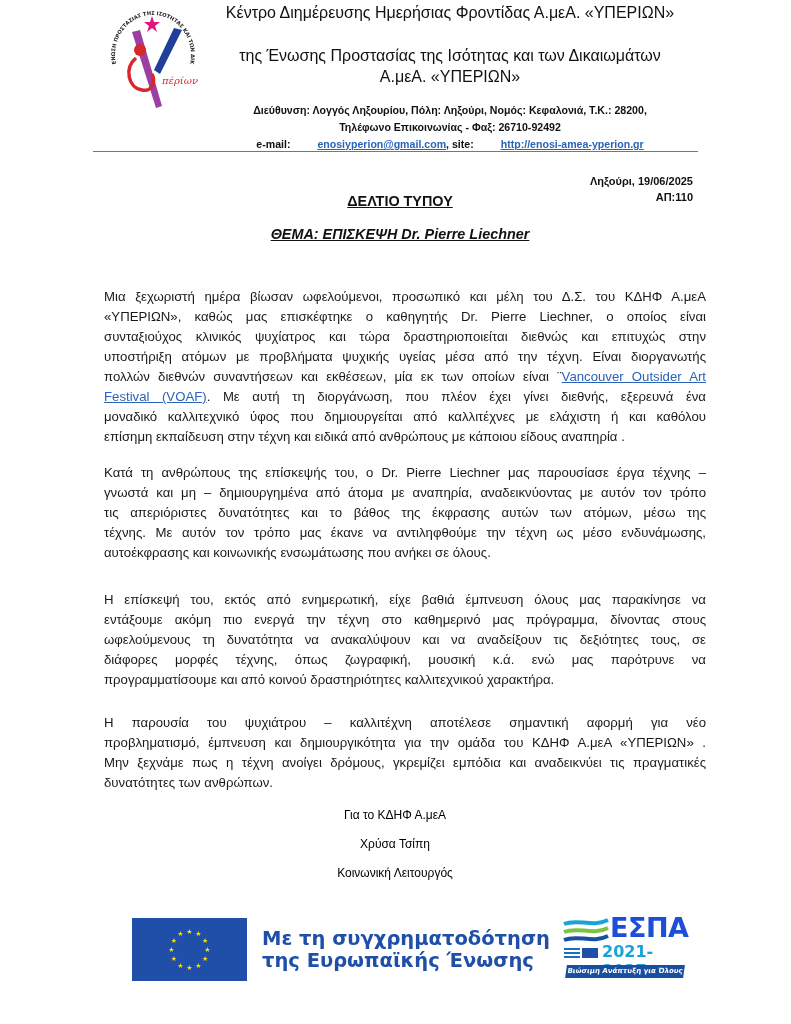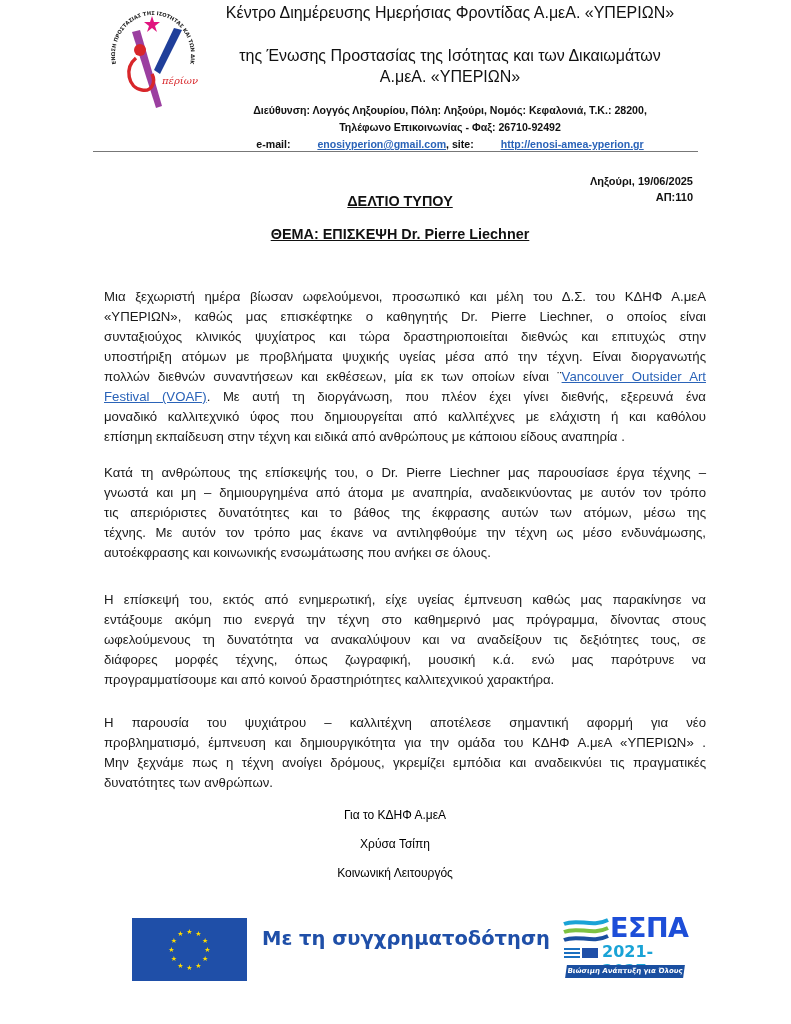--- a/index.html
+++ b/index.html
@@ -27,21 +27,21 @@
     .addr a { color: #2a63b8; text-decoration: underline; margin-left: 24px; }
     .rule { left: 93px; top: 151px; width: 605px; height: 1px; background: #777; }
     .right-line { right: 98px; font-weight: bold; font-size: 11px; color: #111; margin-top: 20px; }
     .r1 { top: 155px; }
     .r2 { top: 171px; }
     .heading {
       left: 100px; width: 600px; text-align: center; font-weight: bold;
       font-size: 14.4px; text-decoration: underline; color: #111;
     }
     .h1 { top: 193px; }
-    .h2 { top: 226px; }
+    .h2 { top: 226px; font-style: italic; }
     
     .line {
       left: 104px; width: 602px; font-size: 13.2px; line-height: 19px;
       white-space: nowrap; color: #1a1a1a;
     }
     .j { text-align: justify; text-align-last: justify; }
     .line a { color: #2a63b8; text-decoration: underline; }
     .sig { left: 300px; width: 190px; text-align: center; font-size: 12px; color: #000000; }
     
     .eu-flag { left: 132px; top: 918px; width: 115px; height: 63px; background: #1f4fa8; }
@@ -108,21 +108,21 @@
 
 <div>
   <div class="abs line j" style="top:463px">Κατά τη ανθρώπους της επίσκεψής του, ο Dr. Pierre Liechner μας παρουσίασε έργα τέχνης –</div>
   <div class="abs line j" style="top:483px">γνωστά και μη – δημιουργημένα από άτομα με αναπηρία, αναδεικνύοντας με αυτόν τον τρόπο</div>
   <div class="abs line j" style="top:503px">τις απεριόριστες δυνατότητες και το βάθος της έκφρασης αυτών των ατόμων,  μέσω της</div>
   <div class="abs line j" style="top:523px">τέχνης. Με αυτόν τον τρόπο μας έκανε να αντιληφθούμε την τέχνη ως μέσο ενδυνάμωσης,</div>
   <div class="abs line" style="top:543px">αυτοέκφρασης και κοινωνικής ενσωμάτωσης που ανήκει σε όλους.</div>
 </div>
 
 <div>
-  <div class="abs line j" style="top:590px">Η επίσκεψή του, εκτός από  ενημερωτική, είχε  υγείας έμπνευση καθώς μας παρακίνησε να</div>
+  <div class="abs line j" style="top:590px">Η επίσκεψή του, εκτός από  ενημερωτική, είχε  βαθιά έμπνευση όλους μας παρακίνησε να</div>
   <div class="abs line j" style="top:610px">εντάξουμε ακόμη πιο ενεργά την τέχνη στο καθημερινό μας πρόγραμμα, δίνοντας στους</div>
   <div class="abs line j" style="top:630px">ωφελούμενους τη δυνατότητα να ανακαλύψουν και να αναδείξουν τις δεξιότητες  τους, σε</div>
   <div class="abs line j" style="top:650px">διάφορες μορφές τέχνης, όπως ζωγραφική, μουσική κ.ά. ενώ μας παρότρυνε  να</div>
   <div class="abs line" style="top:670px">προγραμματίσουμε και από κοινού δραστηριότητες καλλιτεχνικού χαρακτήρα.</div>
 </div>
 
 <div>
   <div class="abs line j" style="top:713px">Η παρουσία του ψυχιάτρου – καλλιτέχνη  αποτέλεσε σημαντική αφορμή για νέο</div>
   <div class="abs line j" style="top:733px">προβληματισμό, έμπνευση και δημιουργικότητα για την ομάδα του ΚΔΗΦ Α.μεΑ «ΥΠΕΡΙΩΝ» .</div>
   <div class="abs line j" style="top:753px">Μην ξεχνάμε πως η τέχνη ανοίγει δρόμους, γκρεμίζει εμπόδια και αναδεικνύει τις πραγματικές</div>
@@ -144,20 +144,21 @@
       <text x="57.5" y="52" text-anchor="middle" font-size="7" fill="#ffdd00">★</text>
       <text x="48.50000000000001" y="49.588457268119896" text-anchor="middle" font-size="7" fill="#ffdd00">★</text>
       <text x="41.91154273188011" y="43.00000000000001" text-anchor="middle" font-size="7" fill="#ffdd00">★</text>
       <text x="39.5" y="34" text-anchor="middle" font-size="7" fill="#ffdd00">★</text>
       <text x="41.911542731880104" y="25" text-anchor="middle" font-size="7" fill="#ffdd00">★</text>
       <text x="48.49999999999999" y="18.41154273188011" text-anchor="middle" font-size="7" fill="#ffdd00">★</text>
     </svg>
 </div>
 <div class="abs eu-text">
   <div>Με τη συγχρηματοδότηση</div>
+  <div>της Ευρωπαϊκής Ένωσης</div>
 </div>
 
 <div class="abs espa">
   <svg class="abs" style="left:4px;top:4px" width="48" height="28" viewBox="0 0 48 28">
     <path d="M2,8 C16,2 30,12 46,4" stroke="#1aa3d6" stroke-width="4" fill="none"></path>
     <path d="M2,16 C16,10 30,20 46,12" stroke="#7dc243" stroke-width="4" fill="none"></path>
     <path d="M2,24 C16,18 30,28 46,20" stroke="#1a4fa0" stroke-width="4" fill="none"></path>
   </svg>
   <div class="abs espa-title">ΕΣΠΑ</div>
   <div class="abs" style="left:6px;top:36px;width:16px;height:10px;background:repeating-linear-gradient(#1a6fc0 0 2px,#fff 2px 4px)"></div>

